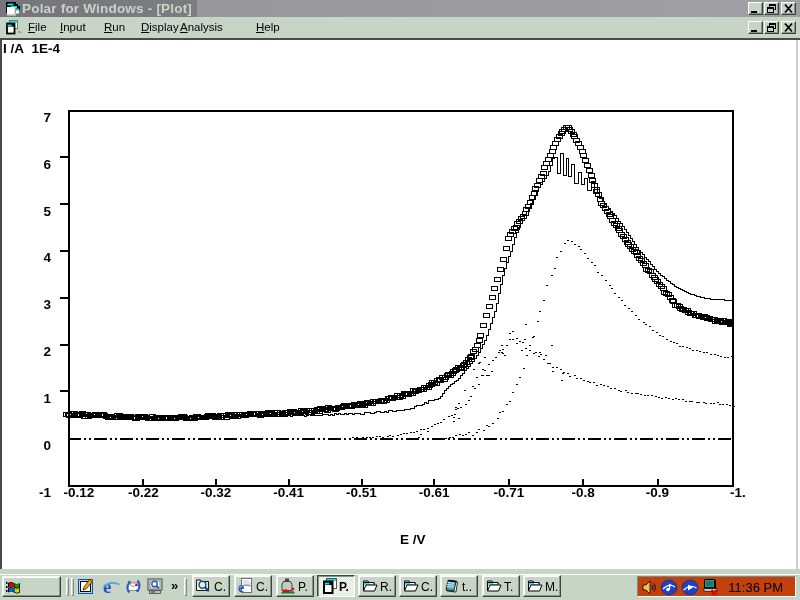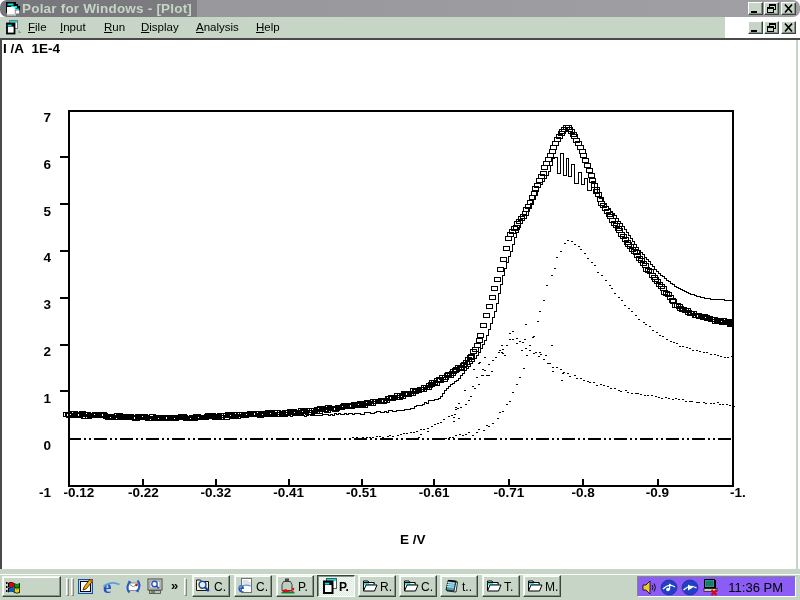--- a/index.html
+++ b/index.html
@@ -1,27 +1,27 @@
 <!DOCTYPE html>
 <html><head><meta charset="utf-8"><style>
 html,body{margin:0;padding:0;width:800px;height:600px;overflow:hidden;background:#fff;
 font-family:"Liberation Sans",sans-serif;}
 *{box-sizing:border-box;}
 .abs{position:absolute;}
 
 #titlebar{position:absolute;left:0;top:0;width:800px;height:17px;
-background:linear-gradient(to right,#75757b 0,#7b7b80 170px,#7b7b80 197px,#97979c 197px,#9c9ca1 550px,#9f9fa4 800px);border-radius:7px;}
+background:linear-gradient(to right,#75757b 0,#7b7b80 170px,#7b7b80 197px,#97979c 197px,#9c9ca1 550px,#9f9fa4 800px);}
 #titletext{position:absolute;left:22px;top:1px;font-size:13.5px;font-weight:bold;color:#c6d5c6;letter-spacing:0.2px;}
 
 .wbtn{position:absolute;width:15px;height:13px;background:#c6d5c6;
 border-top:1px solid #fff;border-left:1px solid #fff;
 border-right:1px solid #3c443c;border-bottom:1px solid #3c443c;
 box-shadow:inset -1px -1px 0 #85958a;}
 
-#menubar{position:absolute;left:0;top:17px;width:725px;height:21px;background:#c6d5c6;}
+#menubar{position:absolute;left:0;top:17px;width:800px;height:21px;background:#c6d5c6;}
 .mitem{position:absolute;top:4px;font-size:11.5px;color:#000;}
 .mitem u{text-decoration:underline;}
 #clientborder{position:absolute;left:0;top:38px;width:800px;height:2px;background:#4a4a4a;}
 
 #client{position:absolute;left:0;top:40px;width:800px;height:529px;background:#fff;}
 #leftborder{position:absolute;left:0;top:38px;width:2px;height:531px;background:#4a4a4a;}
 #rightborder{position:absolute;left:796px;top:40px;width:2px;height:529px;background:#c6d5c6;}
 
 #taskbar{position:absolute;left:0;top:569px;width:800px;height:31px;background:#c6d5c6;}
 #tbhl{position:absolute;left:0;top:574px;width:800px;height:1px;background:#fff;}
@@ -37,21 +37,21 @@
 .taskbtn{position:absolute;top:575px;width:38px;height:22px;font-size:12px;color:#000;}
 .taskbtn .ic{position:absolute;left:3px;top:2px;width:16px;height:16px;}
 .taskbtn .tx{position:absolute;left:21px;top:4px;}
 #activebtn{background:#e3ebe3;
 background-image:repeating-conic-gradient(#f6faf6 0 25%,#dce8dc 0 50%);
 background-size:2px 2px;
 border-top:1px solid #3c443c;border-left:1px solid #3c443c;
 border-right:1px solid #fff;border-bottom:1px solid #fff;
 box-shadow:inset 1px 1px 0 #85958a;}
 #activebtn .tx{font-weight:bold;}
-#tray{position:absolute;left:637px;top:576px;width:159px;height:21px;background:#8b5cf6;
+#tray{position:absolute;left:637px;top:576px;width:159px;height:21px;background:#c2410c;
 border-top:1px solid #808a80;border-left:1px solid #808a80;
 border-right:1px solid #fff;border-bottom:1px solid #fff;}
 #time{position:absolute;right:12px;top:3px;font-size:13px;color:#000;}
 .tricon{position:absolute;top:2px;width:17px;height:17px;}
 </style></head>
 <body>
 <div id="client"></div>
 <svg width="800" height="570" viewBox="0 0 800 570" style="position:absolute;left:0;top:0">
     <g stroke="#000" stroke-width="2" fill="none" shape-rendering="crispEdges">
       <line x1="69" y1="110" x2="69" y2="486"></line>
@@ -538,21 +538,21 @@
       <rect x="5" y="1" width="7" height="1.8" fill="#00e8e8"></rect>
       <rect x="2" y="3.5" width="7.5" height="10" fill="#fff" stroke="#000" stroke-width="1.8"></rect>
       <rect x="2" y="4" width="7" height="2.6" fill="#000"></rect>
       <rect x="2.6" y="4.6" width="4" height="1.6" fill="#00e8e8"></rect>
       <path d="M13.5 10 l3 3 h-3 z" fill="#8a988a"></path>
     </svg>
   <span class="mitem" style="left:28px"><u>F</u>ile</span>
   <span class="mitem" style="left:60px"><u>I</u>nput</span>
   <span class="mitem" style="left:104px"><u>R</u>un</span>
   <span class="mitem" style="left:141px"><u>D</u>isplay</span>
-  <span class="mitem" style="left:196px"><u>A</u>nalysis</span>
+  <span class="mitem" style="left:180px"><u>A</u>nalysis</span>
   <span class="mitem" style="left:256px"><u>H</u>elp</span>
   <div class="wbtn" style="left:748px;top:4px">
       <svg width="13" height="11" viewBox="0 0 13 11" style="position:absolute;left:0;top:0">
         <rect x="2" y="8" width="6" height="2" fill="#000"></rect>
       </svg>
     </div>
   <div class="wbtn" style="left:764px;top:4px">
       <svg width="13" height="11" viewBox="0 0 13 11" style="position:absolute;left:0;top:0">
         <rect x="4.5" y="1.5" width="6" height="5" fill="none" stroke="#000"></rect>
         <rect x="4" y="1" width="7" height="2" fill="#000"></rect>

